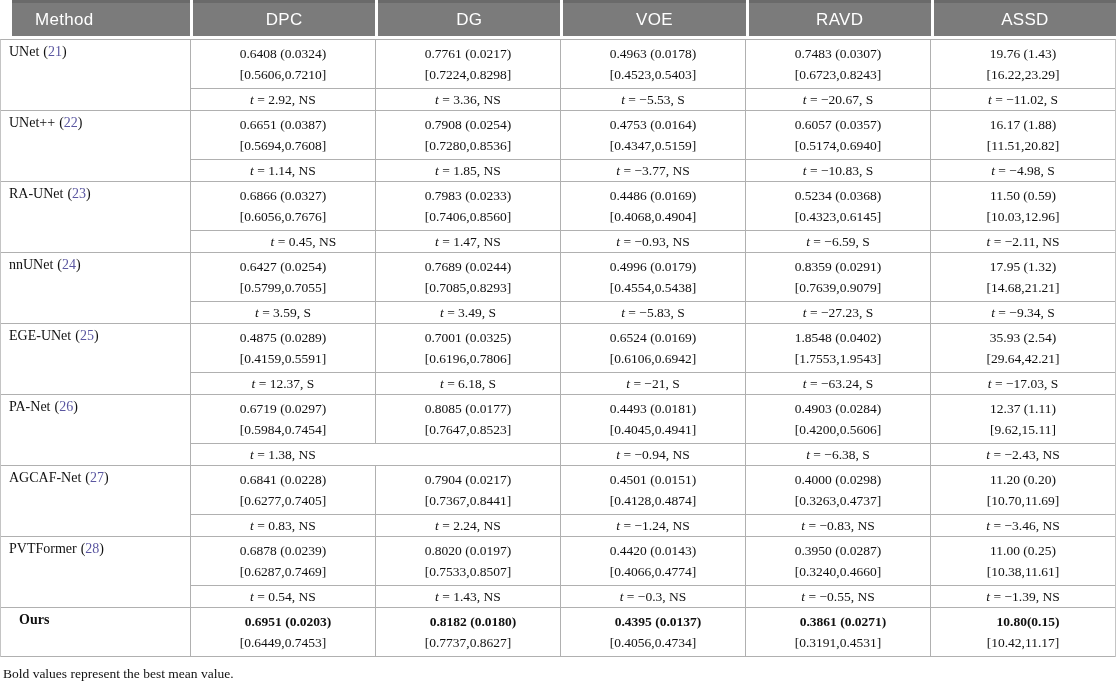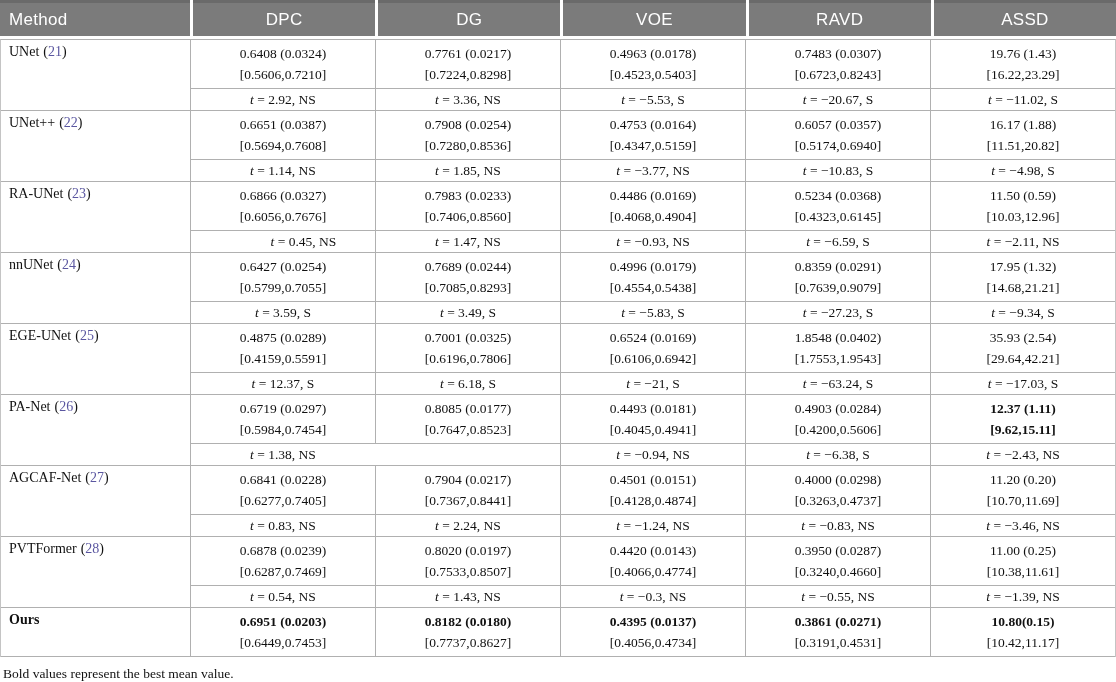--- a/index.html
+++ b/index.html
@@ -21,21 +21,21 @@
     background:#7b7b7b;
     border-top:3px solid #6a6a6a;
     color:#ffffff;
     font-family:"Liberation Sans", sans-serif;
     font-size:17px;
     letter-spacing:.3px;
     display:flex;align-items:center;justify-content:center;
     box-sizing:border-box;
   }
   .hcell:not(:first-child){margin-left:3px;}
-  .hcell.method{justify-content:flex-start;padding-left:9px;}
+  .hcell.method{justify-content:flex-start;padding-left:23px;margin-left:12px;}
 
   
   .tbody{
     margin-top:3px;
     border-top:1px solid #b0b0b0;
     border-left:1px solid #c4c4c4;
     border-right:1px solid #c4c4c4;
   }
   .tblock{
     display:grid;
@@ -61,21 +61,21 @@
   .vcell.sep{border-bottom:1px solid #b0b0b0;}
   .tcell{
     grid-row:2;
     border-left:1px solid #b0b0b0;
     text-align:center;
     font-size:13.5px;
     height:21px;line-height:21px;
     box-sizing:border-box;
   }
   .tcell i{font-style:italic;}
-  .b{font-weight:bold;}
+  .b{font-weight:bold;margin-left:10px;}
   .ref{margin-left:4px;}
   .refnum{color:#5a56a0;}
   .footnote{
     font-size:13.5px;
     padding:9px 3px 0 3px;
     color:#111111;
   }
 </style>
 </head>
 <body>
@@ -243,21 +243,21 @@
           <div>[0.7647,0.8523]</div>
         </div>
         <div class="vcell sep" style="grid-column: 4;">
           <div>0.4493 (0.0181)</div>
           <div>[0.4045,0.4941]</div>
         </div>
         <div class="vcell sep" style="grid-column: 5;">
           <div>0.4903 (0.0284)</div>
           <div>[0.4200,0.5606]</div>
         </div>
-        <div class="vcell sep" style="grid-column: 6; font-weight: bold;">
+        <div class="vcell sep" style="grid-column: 6;">
           <div>12.37 (1.11)</div>
           <div>[9.62,15.11]</div>
         </div>
         <div class="tcell" style="grid-column: 2;"><i>t</i><span> = 1.38, NS</span></div>
         <div class="tcell" style="grid-column: 4;"><i>t</i><span> = −0.94, NS</span></div>
         <div class="tcell" style="grid-column: 5;"><i>t</i><span> = −6.38, S</span></div>
         <div class="tcell" style="grid-column: 6;"><i>t</i><span> = −2.43, NS</span></div>
       </div>
       <div class="tblock">
         <div class="mcell"><span>AGCAF-Net</span><span class="ref"><span>(</span><span class="refnum">27</span><span>)</span></span></div>

